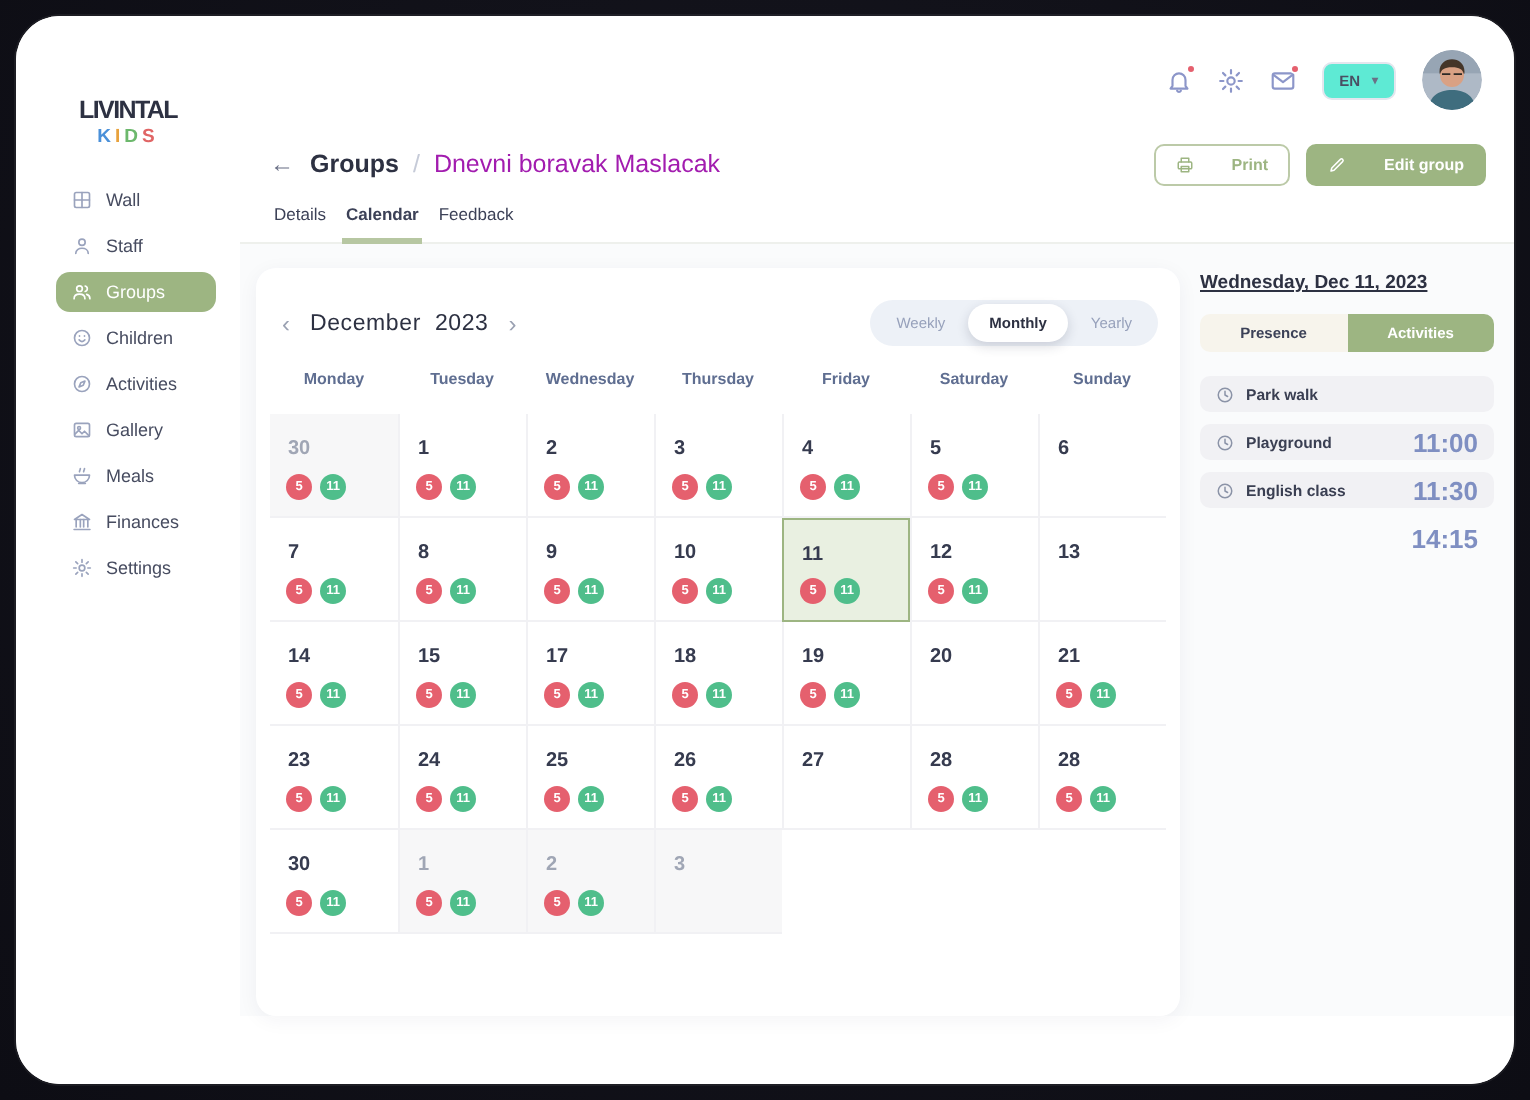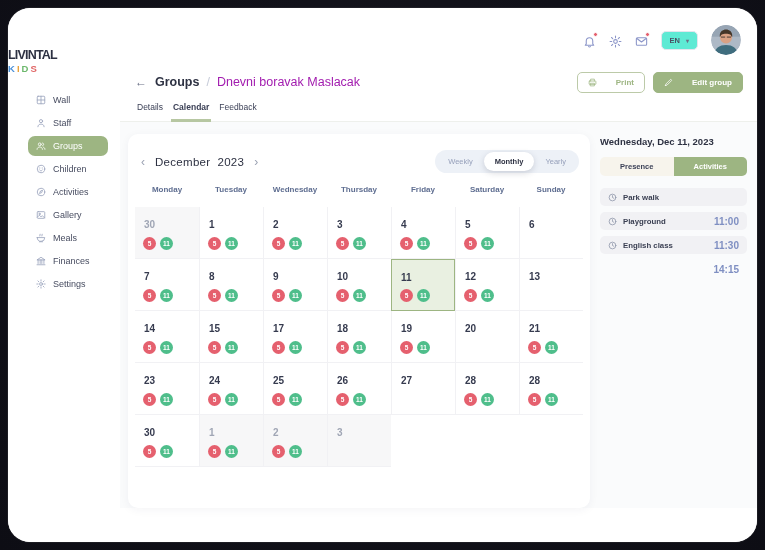--- a/index.html
+++ b/index.html
@@ -11,21 +11,21 @@
     -webkit-font-smoothing: antialiased;
   }
   .window {
     position:absolute; left:8px; top:8px; right:8px; bottom:8px;
     background:#ffffff; border-radius:22px; overflow:hidden;
     display:flex;
     box-shadow: 0 0 0 1px rgba(255,255,255,0.06);
   }
   
   .sidebar { width:112px; background:#ffffff; flex:none; }
-  .logo { margin-top:40px; }
+  .logo { text-align:center; margin-top:40px; }
   .logo-main { font-size:12.5px; font-weight:700; color:#2d3142; letter-spacing:-0.8px; }
   .logo-sub { font-size:9.5px; font-weight:700; letter-spacing:2px; margin-top:1px; }
   .nav { margin-top:16px; }
   .nav-item {
     display:flex; align-items:center; gap:7px;
     margin:3px 12px 3px 20px; padding:5px 8px; border-radius:7px;
     font-size:9px; color:#474c60; cursor:pointer;
   }
   .nav-item .ic { width:10px; height:10px; color:#9aa3bd; flex:none; }
   .nav-item.active { background:#9db582; color:#ffffff; }
@@ -80,32 +80,32 @@
   .cell.muted .daynum { color:#a0a6b5; font-weight:600; }
   .cell.selected { background:#e9f0e1; border:1px solid #9db582; }
   .cell.today { border:1px solid #9db582; }
   .cell.today .daynum { color:#9db582; }
   .badges { position:absolute; left:8px; bottom:8px; display:flex; gap:4px; }
   .badge { width:13px; height:13px; border-radius:50%; color:#fff; font-size:6.5px; font-weight:700; display:flex; align-items:center; justify-content:center; }
   .badge.red { background:#e5606e; }
   .badge.green { background:#4fbe8b; }
   
   .day-panel { flex:1; padding-top:2px; min-width:0; }
-  .panel-date { font-size:9.5px; font-weight:700; color:#2d3142; margin-bottom:10px; }
+  .panel-date { font-size:9.5px; font-weight:700; color:#2d3142; margin-bottom:10px;text-decoration:underline; }
   .panel-tabs { display:flex; border-radius:5px; overflow:hidden; height:19px; margin-bottom:12px; }
   .ptab { flex:1; display:flex; align-items:center; justify-content:center; font-size:7.5px; font-weight:700; cursor:pointer; }
   .ptab.presence { background:#f7f4ec; color:#3c4157; }
   .ptab.active { background:#9db582; color:#ffffff; }
   .act-row {
     display:flex; align-items:center; gap:6px; background:#f1f1f4; border-radius:5px;
     height:18px; padding:0 8px; margin-bottom:6px; cursor:pointer;
   }
   .act-row .ic { width:9px; height:9px; color:#8b93a7; flex:none; }
   .act-name { flex:1; font-size:7.8px; font-weight:600; color:#3a3f52; white-space:nowrap; overflow:hidden; }
-  .act-time { font-size:10px; font-weight:600; color:#7f8fc2;margin-top:48px; }
+  .act-time { font-size:13px; font-weight:600; color:#7f8fc2;margin-top:48px; }
   .ic { fill:none; stroke:currentColor; stroke-width:2; stroke-linecap:round; stroke-linejoin:round; }
 </style>
 </head>
 <body>
 
 <div class="window">
 
   <aside class="sidebar">
     <div class="logo">
       <div class="logo-main">LIVINTAL</div>

